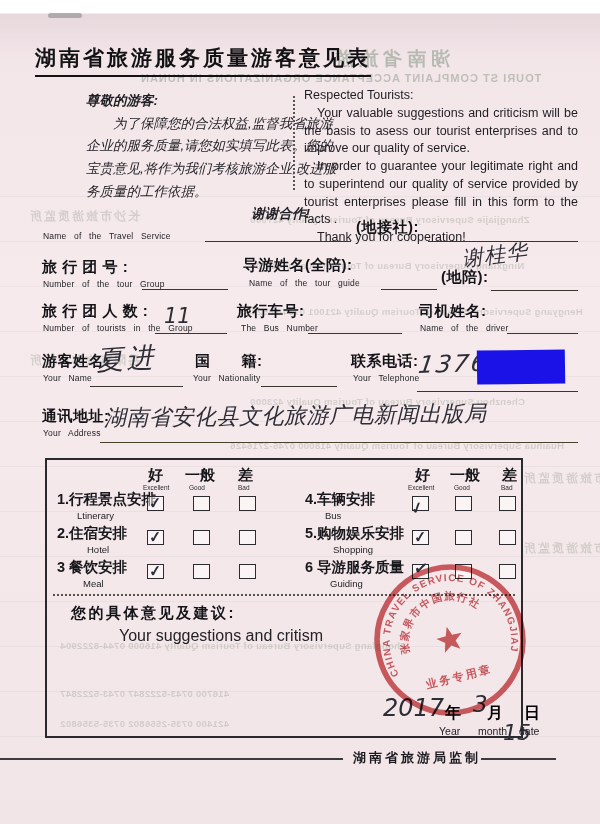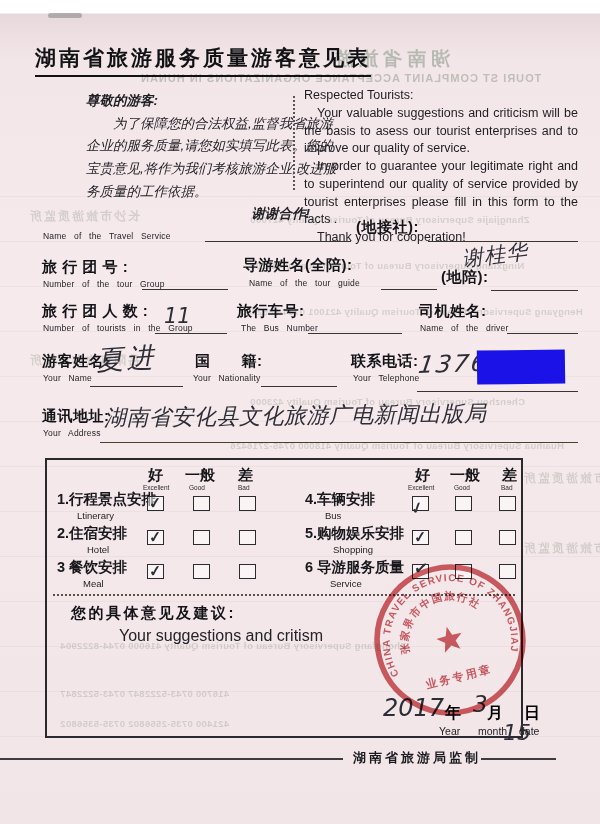--- a/index.html
+++ b/index.html
@@ -206,21 +206,21 @@
     <span class="ie ie1">Ltinerary</span>
     <span class="il il2">2.住宿安排</span>
     <span class="ie ie2">Hotel</span>
     <span class="il il3">3 餐饮安排</span>
     <span class="ie ie3">Meal</span>
     <span class="il il4">4.车辆安排</span>
     <span class="ie ie4">Bus</span>
     <span class="il il5">5.购物娱乐安排</span>
     <span class="ie ie5">Shopping</span>
     <span class="il il6">6 导游服务质量</span>
-    <span class="ie ie6">Service</span>
+    <span class="ie ie6">Guiding</span>
 
     <div class="cb lc1 rw1">
         <span class="check">✓</span>
       </div>
     <div class="cb lc2 rw1"></div>
     <div class="cb lc3 rw1"></div>
     <div class="cb lc1 rw2">
         <span class="check">✓</span>
       </div>
     <div class="cb lc2 rw2"></div>

